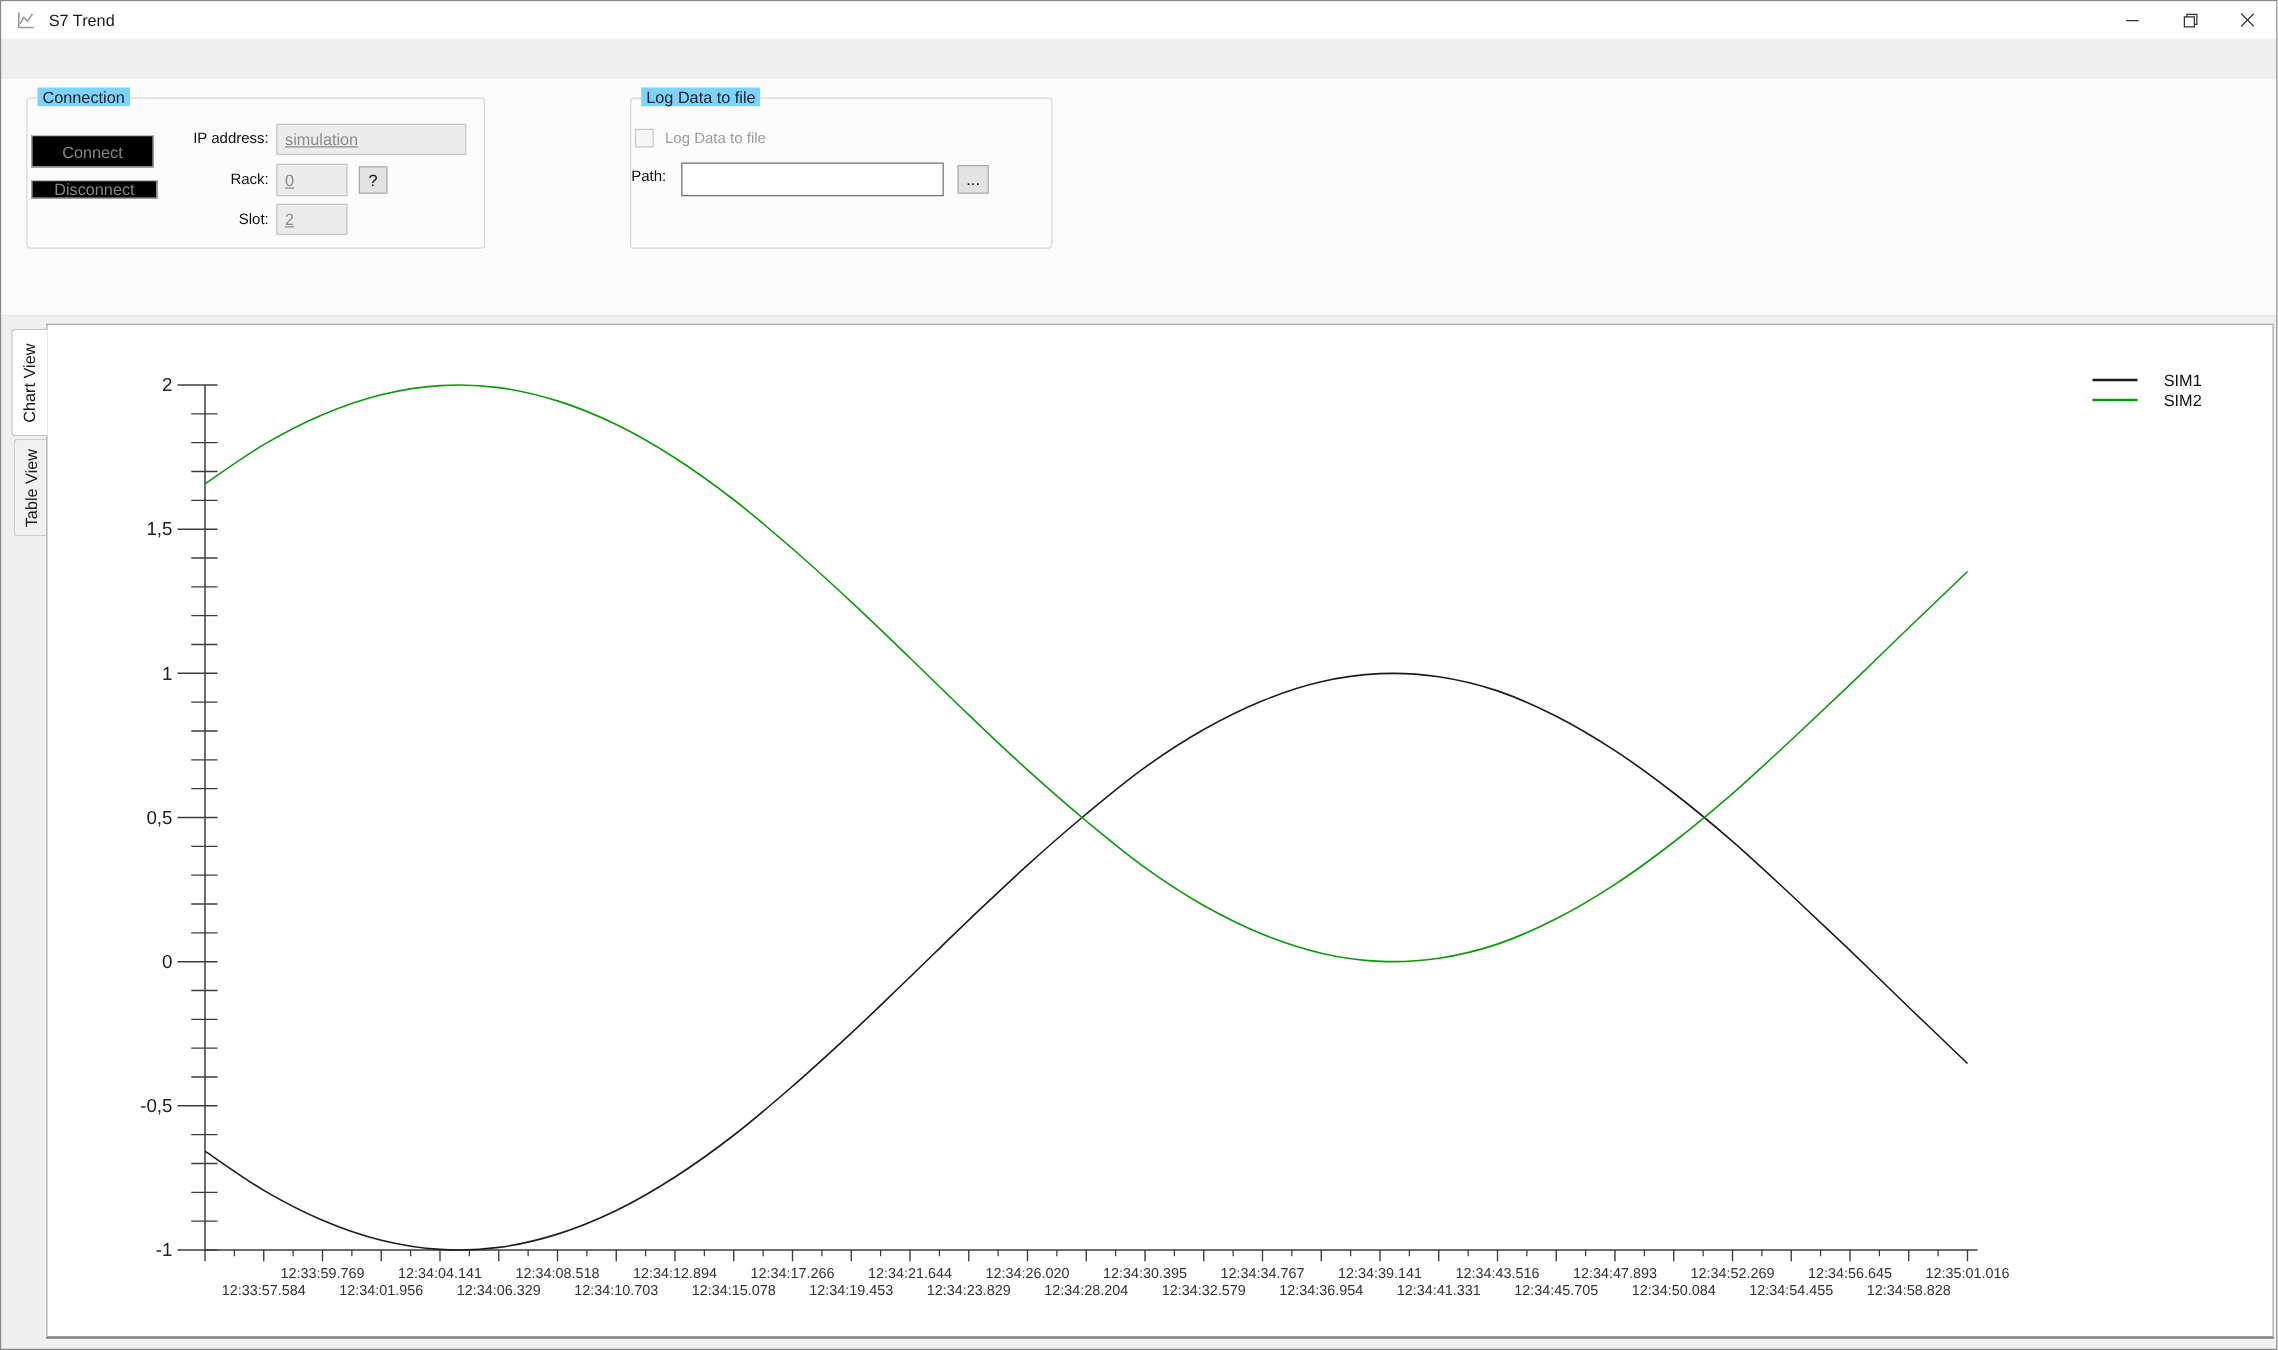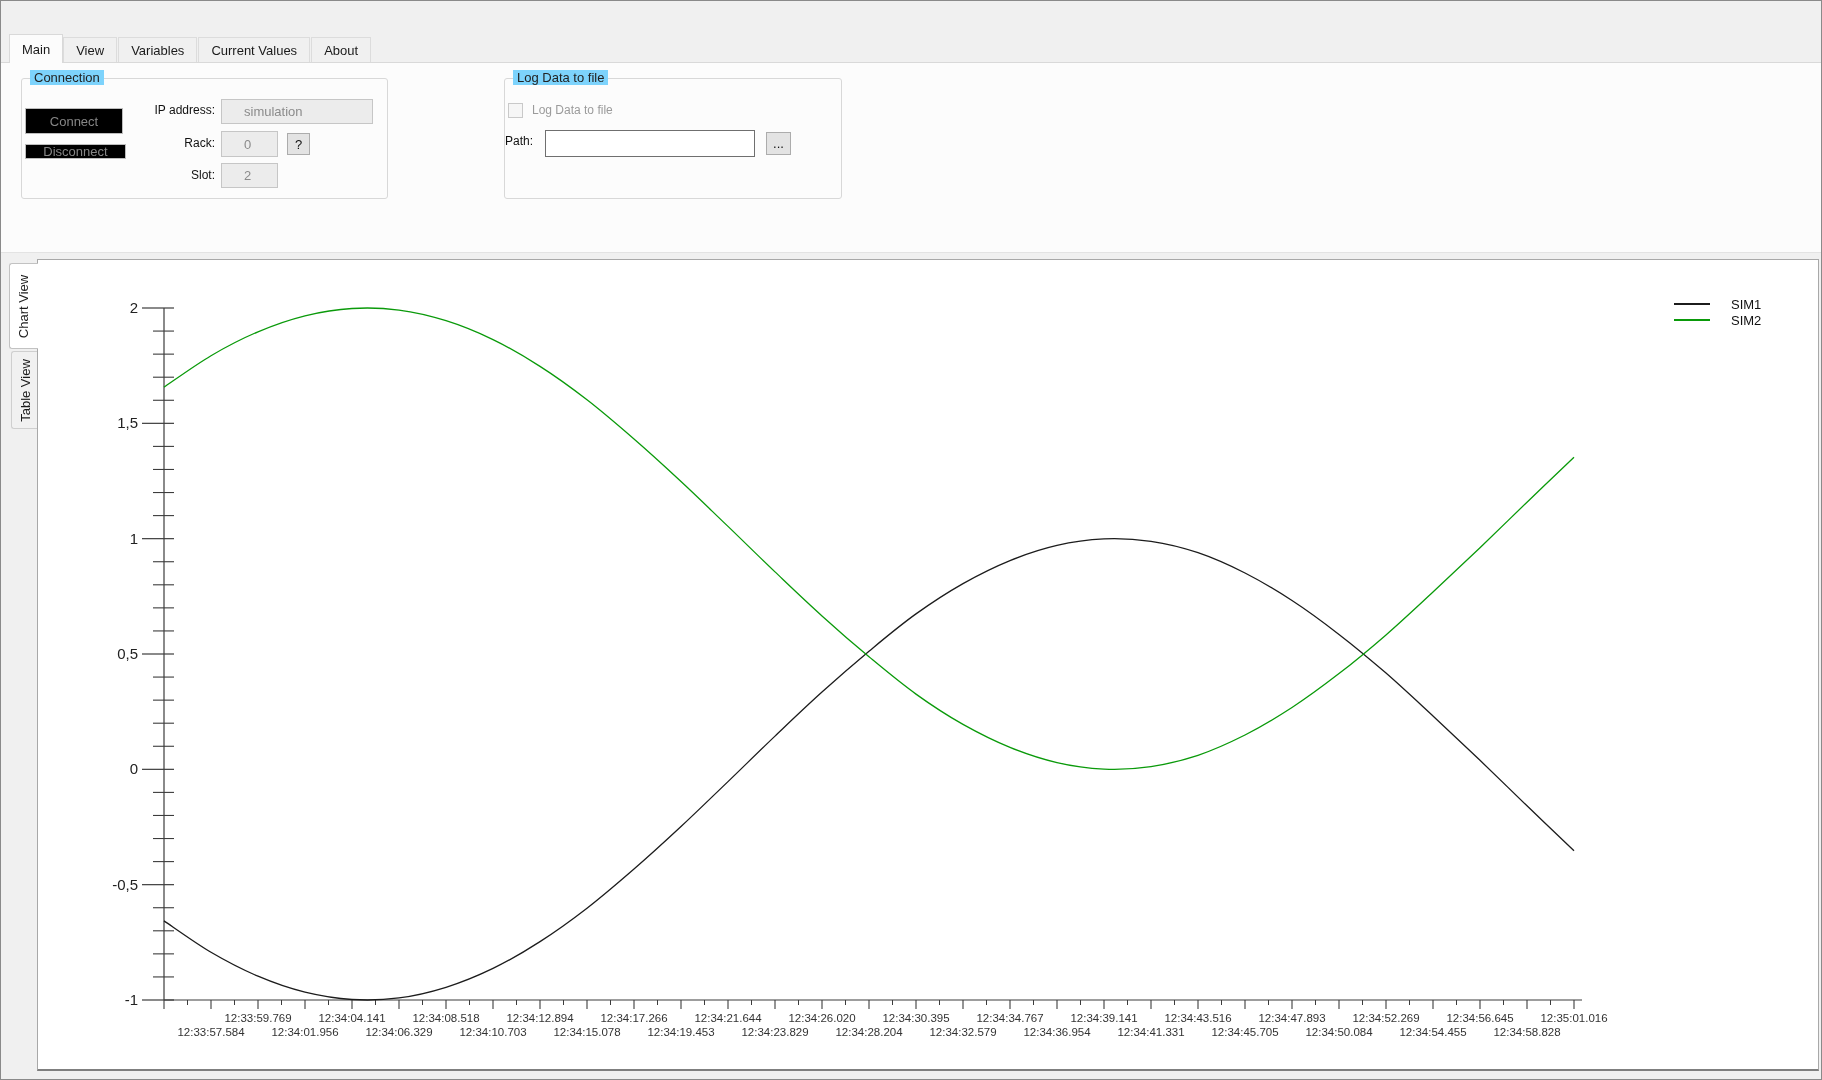--- a/index.html
+++ b/index.html
@@ -20,21 +20,21 @@
 
   
   .tabpage{position:absolute;top:62px;left:0;width:100%;height:190px;background:#fcfcfc;border-bottom:1px solid #e3e3e3;box-sizing:border-box;}
   .groupbox{position:absolute;border:1px solid #d8d8d8;border-radius:3px;}
   .gb-title{position:absolute;top:-9px;left:8px;background:#7dd3fc;padding:0 4px;font-size:13px;color:#222;white-space:nowrap;}
   .btn{position:absolute;background:#e3e3e3;border:1px solid #acacac;font-size:13px;color:#111;display:flex;align-items:center;justify-content:center;box-sizing:border-box;cursor:default;}
   .btn.disabled{background:#000000;border-color:#bdbdbd;color:#868686;}
   .lbl{position:absolute;font-size:12px;color:#111;white-space:nowrap;}
   .lbl.right{text-align:right;}
   .lbl.gray{color:#9b9b9b;}
-  .field{position:absolute;box-sizing:border-box;font-size:13px;padding:1px 22px;border:1px solid #c6c6c6;background:#ececec;color:#8b8b8b;font-family:"Liberation Sans",sans-serif;outline:none;}
+  .field{position:absolute;box-sizing:border-box;font-size:13px;padding:1px 6px;border:1px solid #c6c6c6;background:#ececec;color:#8b8b8b;font-family:"Liberation Sans",sans-serif;outline:none;text-decoration:underline;}
   .field.enabled{background:#ffffff;border:1px solid #6f6f6f;color:#111;}
   .checkbox{position:absolute;width:15px;height:15px;border:1px solid #c9c9c9;background:#f6f6f6;box-sizing:border-box;}
 
   
   .chart-container{position:absolute;top:258px;left:8px;width:1810px;height:814px;}
   .side-tab{position:absolute;display:flex;align-items:center;justify-content:center;box-sizing:border-box;cursor:default;}
   .side-tab .vtext{transform:rotate(-90deg);white-space:nowrap;font-size:13px;color:#1a1a1a;}
   .side-tab.active{left:0;width:29px;background:#ffffff;border:1px solid #c2c2c2;border-right:none;border-radius:3px 0 0 3px;z-index:2;}
   .side-tab.inactive{left:2px;width:27px;background:#f1f1f1;border:1px solid #cfcfcf;border-right:none;border-radius:3px 0 0 3px;}
   .chart-panel{position:absolute;left:28px;top:0;width:1782px;height:812px;background:#ffffff;border:1px solid #a8a8a8;border-bottom:2px solid #7f7f7f;box-sizing:border-box;}
@@ -42,28 +42,47 @@
   .legend{position:absolute;left:1636px;top:36px;}
   .legend-row{display:flex;align-items:center;height:16px;gap:14px;}
   .legend-swatch{width:36px;height:0;border-top:2px solid #000;margin-right:7px;}
   .legend-label{font-size:13px;color:#111;}
 </style>
 </head>
 <body>
 
 <div class="window">
 
-
-  <div class="tabstrip" id="tabstrip">
-      <div class="tab active">Main</div>
-      <div class="tab inactive">View</div>
-      <div class="tab inactive">Variables</div>
-      <div class="tab inactive">Current Values</div>
-      <div class="tab inactive">About</div>
-    </div>
+  <div class="titlebar">
+    <svg class="title-icon" viewBox="0 0 16 16">
+      <polyline points="2,2 2,14 14,14" fill="none" stroke="#9a9a9a" stroke-width="1.2"></polyline>
+      <polyline points="3,11 6,6 9,9 13,3" fill="none" stroke="#9a9a9a" stroke-width="1.2"></polyline>
+    </svg>
+    <div class="title-text">S7 Trend</div>
+    <div class="win-btns">
+      <div class="win-btn">
+        <svg width="12" height="12" viewBox="0 0 12 12">
+            <line x1="1" y1="6.5" x2="11" y2="6.5" stroke="#333" stroke-width="1"></line>
+          </svg>
+      </div>
+      <div class="win-btn">
+        <svg width="13" height="13" viewBox="0 0 13 13">
+          <rect x="1.5" y="3.5" width="8" height="8" fill="none" stroke="#333" stroke-width="1"></rect>
+          <polyline points="3.5,3.5 3.5,1.5 11.5,1.5 11.5,9.5 9.5,9.5" fill="none" stroke="#333" stroke-width="1"></polyline>
+        </svg>
+      </div>
+      <div class="win-btn close">
+        <svg width="12" height="12" viewBox="0 0 12 12">
+          <line x1="1" y1="1" x2="11" y2="11" stroke="#333" stroke-width="1"></line>
+          <line x1="11" y1="1" x2="1" y2="11" stroke="#333" stroke-width="1"></line>
+        </svg>
+      </div>
+    </div>
+  </div>
+
 
   <div class="tabpage">
 
     <div class="groupbox" style="left:20px;top:15px;width:365px;height:119px;">
       <div class="gb-title">Connection</div>
       <div class="btn disabled" style="left:3px;top:29px;width:98px;height:26px;">Connect</div>
       <div class="btn disabled" style="left:3px;top:65px;width:101px;height:15px;">Disconnect</div>
 
       <div class="lbl right" style="left:95px;top:24px;width:98px;">IP address:</div>
       <input class="field" style="left: 199px; top: 20px; width: 152px; height: 25px;" disabled="" value="simulation">

